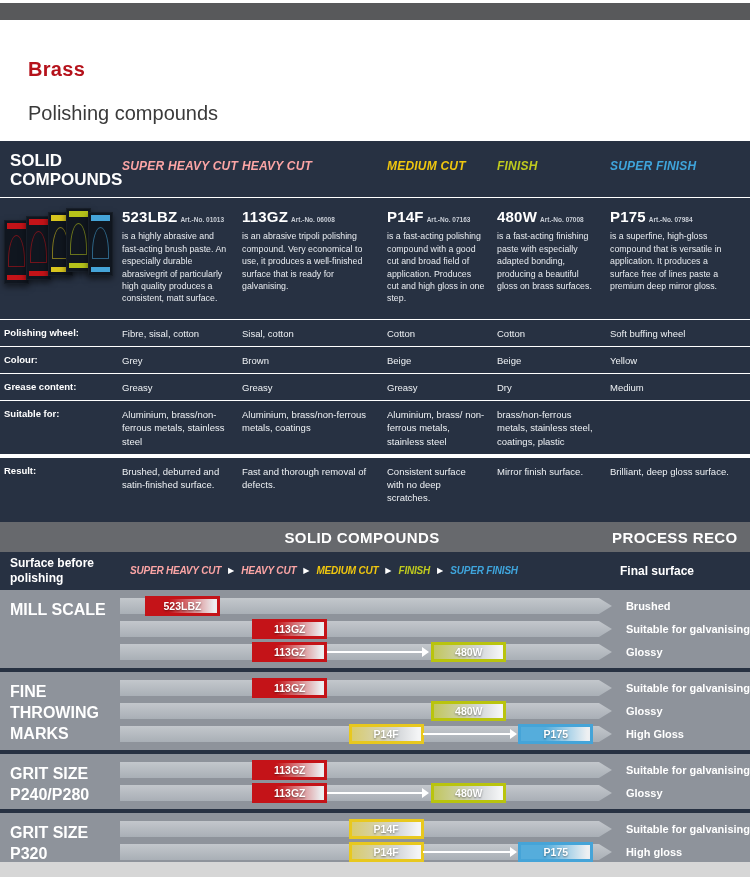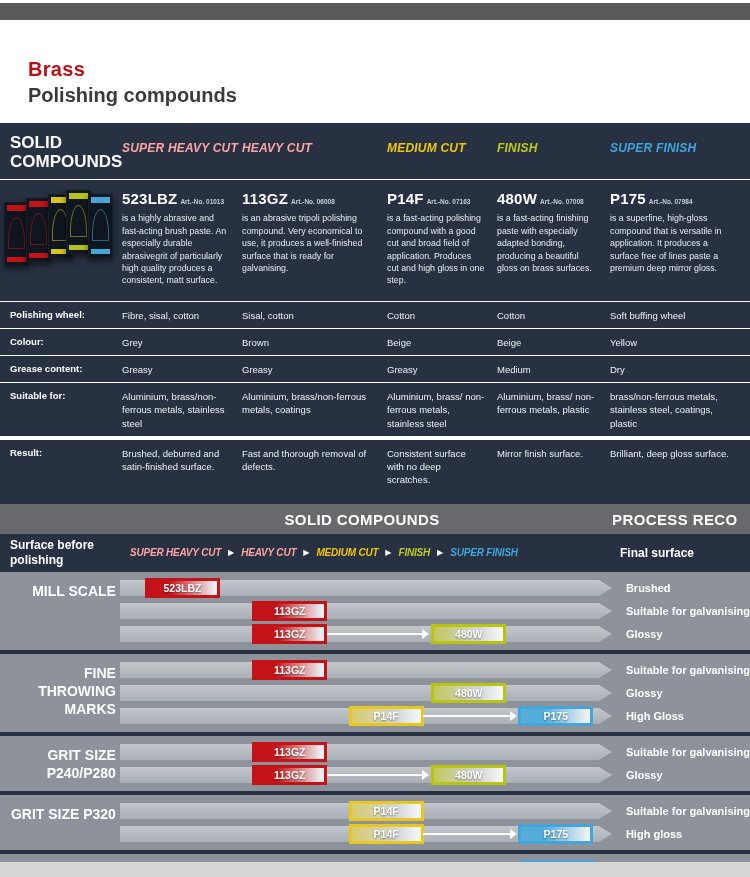--- a/index.html
+++ b/index.html
@@ -5,21 +5,21 @@
   html,body { margin:0; padding:0; }
   body {
     width:750px; height:877px; position:relative; overflow:hidden;
     background:#ffffff; font-family:"Liberation Sans", sans-serif;
     -webkit-font-smoothing:antialiased;
   }
   .topbar { height:17px; background:#58595b; margin-top:3px; }
 
   .intro { padding:38px 12px 0 28px; }
   .title { color:#b5121b; font-size:20px; font-weight:bold; letter-spacing:.3px; }
-  .subtitle { color:#3a3a3a; font-size:20px; margin-top:3px;font-weight:bold; }
+  .subtitle { color:#3a3a3a; font-size:20px; margin-top:21px; }
 
   
   .ctable {
     margin-top:16px; background:#273142; color:#fff;
     display:grid; grid-template-columns:122px 120px 145px 110px 113px 1fr;
     align-items:start;
   }
   .cell { padding:0 10px 0 0; }
   .corner { font-size:17px; font-weight:bold; line-height:1.12; padding:10px 0 8px 10px; width:100px; }
   .cat { font-size:12px; font-weight:bold; font-style:italic; letter-spacing:.2px; padding-top:18px; padding-bottom:8px; white-space:nowrap; }
@@ -36,40 +36,40 @@
   .prod-name { font-size:15px; font-weight:bold; letter-spacing:.2px; }
   .art { font-size:6.5px; font-weight:bold; color:#c9ced6; margin-left:3px; }
   .desc { font-size:8.8px; line-height:1.42; color:#e9ecf0; margin-top:4px; }
 
   .photo { position:relative; height:100px; }
   .pbox { position:absolute; width:23px; height:62px; background:#10161f; border:1px solid #36405233; box-shadow:0 3px 6px rgba(0,0,0,.5); }
   .pbox .cap { height:6px; margin:2px 2px 0 2px; }
   .pbox .mid { height:30px; margin:6px 3px 0 3px; border:1px solid #3a4456; border-radius:50% 50% 0 0 / 80% 80% 0 0; opacity:.55; }
   .pbox .cap2 { height:5px; margin:8px 2px 0 2px; }
 
-  .rlabel { font-size:9.5px; font-weight:bold; padding:7px 0 6px 10px; line-height:1.35; }
+  .rlabel { font-size:9.5px; font-weight:bold; padding:7px 0 6px 4px; line-height:1.35; }
   .rval { font-size:9.5px; padding:7px 12px 6px 0; line-height:1.38; color:#eef1f4; }
 
   
   .band { height:30px; background:#67696d; position:relative; color:#fff; }
   .band-left { position:absolute; left:0; width:724px; top:7px; text-align:center; font-weight:bold; font-size:15px; letter-spacing:.4px; }
   .band-right { position:absolute; left:612px; top:7px; white-space:nowrap; font-weight:bold; font-size:15px; letter-spacing:.4px; }
 
   
   .chead { height:38px; background:#273142; position:relative; color:#fff;padding-left:26px; }
   .chead-left { position:absolute; left:10px; top:4px; width:110px; font-size:12px; font-weight:bold; line-height:1.25; }
   .seq { position:absolute; left:130px; top:0; height:38px; width:480px; display:flex; align-items:center; gap:7px; }
   .seq-item { font-size:10px; font-weight:bold; font-style:italic; white-space:nowrap; letter-spacing:-.2px; }
   .seq-arrow { color:#fff; font-size:8px; line-height:1; }
   .chead-right { position:absolute; left:620px; top:12px; font-size:12px; font-weight:bold; }
 
   
   .chart { background:#8e939b; }
   .group { display:flex; padding:7px 0 2px 0; }
-  .glabel { width:122px; padding:3px 4px 0 10px; box-sizing:border-box; color:#fff; font-weight:bold; font-size:14px; line-height:1.3;text-align:right; }
+  .glabel { width:122px; padding:3px 4px 0 10px; box-sizing:border-box; color:#fff; font-weight:bold; font-size:16px; line-height:1.3; }
   .rows { flex:1; }
   .crow { display:flex; align-items:center; height:18px; margin-bottom:5px; }
   .barwrap { width:492px; position:relative; height:18px; flex:none; }
   .bar { position:absolute; left:0; top:1px; bottom:1px; width:100%;
     background:linear-gradient(180deg,#c3c7cc,#a9afb6);
     clip-path:polygon(0 0, calc(100% - 13px) 0, 100% 50%, calc(100% - 13px) 100%, 0 100%); }
   .badge { position:absolute; top:-1px; height:14px; border:3px solid; display:flex; align-items:center; justify-content:center;
     font-size:10.5px; font-weight:bold; color:#fff; text-shadow:0 1px 2px rgba(0,0,0,.45); }
   .b-red  { border-color:#c41318; background:linear-gradient(90deg,#c41318 30%,#eceef0 96%); }
   .b-yellow { border-color:#e8c81e; background:linear-gradient(90deg,#d9cc6d 0%,#d3d6d9 65%,#f4f5f6 96%); }
@@ -160,28 +160,27 @@
     <div class="cell rval">Grey</div>
     <div class="cell rval">Brown</div>
     <div class="cell rval">Beige</div>
     <div class="cell rval">Beige</div>
     <div class="cell rval">Yellow</div>
     <div class="hr"></div>
     <div class="cell rlabel">Grease content:</div>
     <div class="cell rval">Greasy</div>
     <div class="cell rval">Greasy</div>
     <div class="cell rval">Greasy</div>
+    <div class="cell rval">Dry</div>
     <div class="cell rval">Medium</div>
-    <div class="cell rval">Dry</div>
     <div class="hr"></div>
     <div class="cell rlabel">Suitable for:</div>
     <div class="cell rval">Aluminium, brass/non-ferrous metals, stainless steel</div>
     <div class="cell rval">Aluminium, brass/non-ferrous metals, coatings</div>
     <div class="cell rval">Aluminium, brass/ non-ferrous metals, stainless steel</div>
-    <div class="cell rval">Aluminium, brass/ non-ferrous metals, plastic</div>
     <div class="cell rval">brass/non-ferrous metals, stainless steel, coatings, plastic</div>
     <div class="hr thick"></div>
     <div class="cell rlabel">Result:</div>
     <div class="cell rval">Brushed, deburred and satin-finished surface.</div>
     <div class="cell rval">Fast and thorough removal of defects.</div>
     <div class="cell rval">Consistent surface with no deep scratches.</div>
     <div class="cell rval">Mirror finish surface.</div>
     <div class="cell rval">Brilliant, deep gloss surface.</div>
     <div class="hrpad" style="grid-column: 1 / -1; height: 12px;"></div>
   </div>

